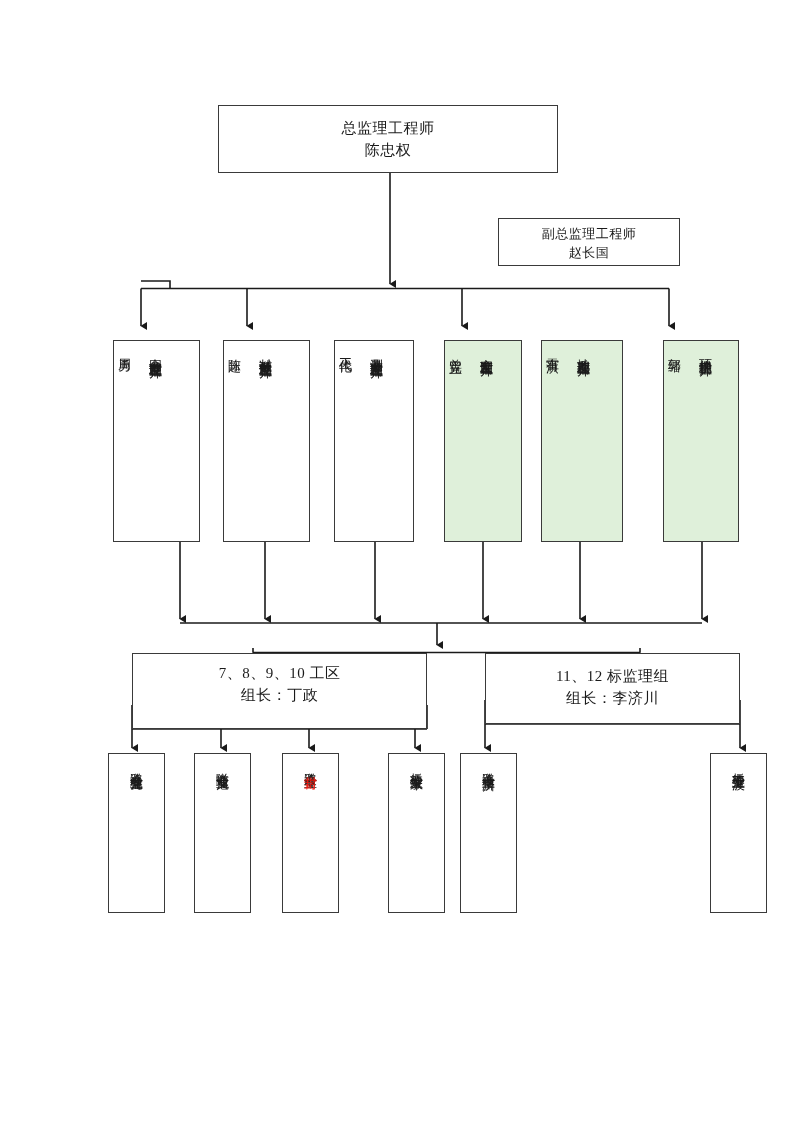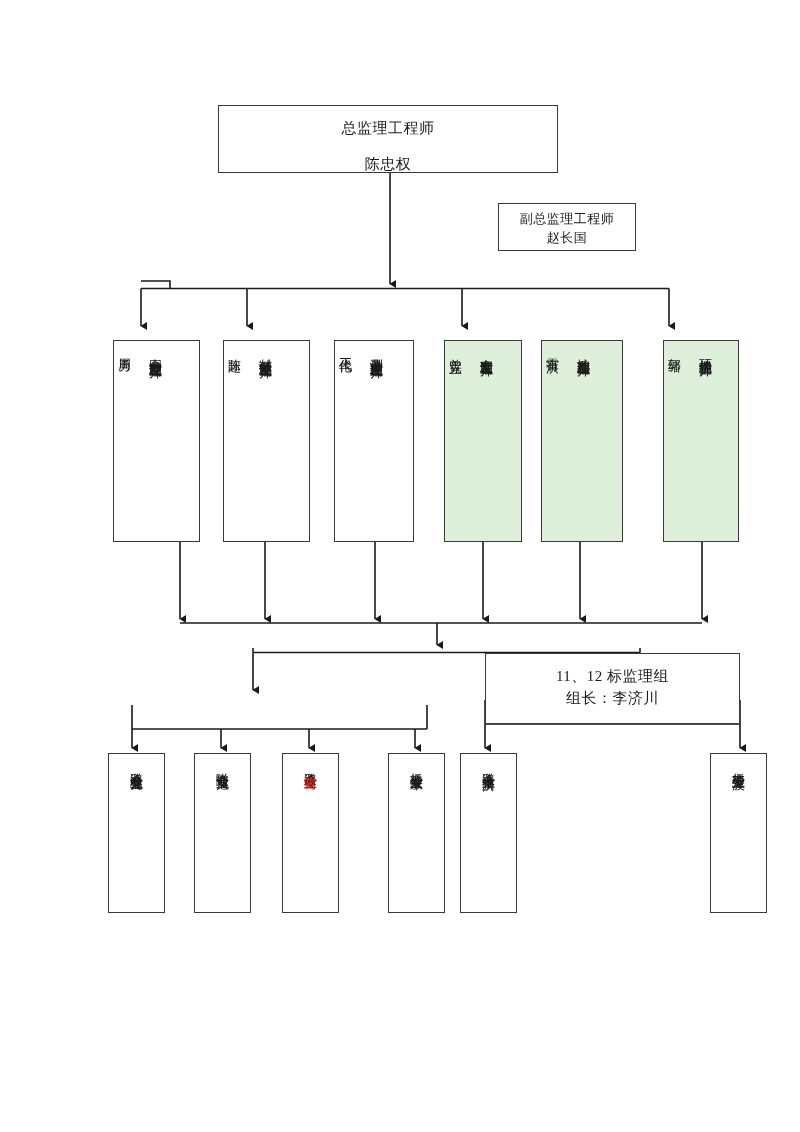--- a/index.html
+++ b/index.html
@@ -141,26 +141,26 @@
       <line x1="415" y1="729" x2="415" y2="748" marker-end="url(#arrow)"></line>
 
       <line x1="485" y1="724" x2="740" y2="724"></line>
       <line x1="485" y1="700" x2="485" y2="724"></line>
       <line x1="740" y1="700" x2="740" y2="724"></line>
       <line x1="485" y1="724" x2="485" y2="748" marker-end="url(#arrow)"></line>
       <line x1="740" y1="724" x2="740" y2="748" marker-end="url(#arrow)"></line>
     </g>
   </svg>
 
-  <div class="node hbox" style="left:218px; top:105px; width:340px; height:68px;gap:14px;">
+  <div class="node hbox" style="left:218px; top:105px; width:340px; height:68px;">
     <div class="line">总监理工程师</div>
     <div class="line">陈忠权</div>
   </div>
 
-  <div class="node hbox small" style="left:498px; top:203px; width:138px; height:48px; padding-top:6px;">
+  <div class="node hbox small" style="left:498px; top:218px; width:182px; height:48px; padding-top:6px;">
     <div class="line">副总监理工程师</div>
     <div class="line">赵长国</div>
   </div>
 
   <div class="node vbox" style="left:113px; top:340px; width:87px; height:202px;">
     <div class="vcol role">合同专业监理工程师</div>
     <div class="vcol person">周勇</div>
   </div>
 
   <div class="node vbox" style="left:223px; top:340px; width:87px; height:202px;">
@@ -181,20 +181,24 @@
   <div class="node vbox green" style="left:541px; top:340px; width:82px; height:202px;">
     <div class="vcol role">地质监理工程师</div>
     <div class="vcol person">雷有洪</div>
   </div>
 
   <div class="node vbox green" style="left:663px; top:340px; width:76px; height:202px;">
     <div class="vcol role">环境保护工程师</div>
     <div class="vcol person">郭绪</div>
   </div>
 
+  <div class="node hbox" style="left:132px; top:653px; width:295px; height:76px; padding-top:9px;">
+    <div class="line">7、8、9、10 工区</div>
+    <div class="line">组长：丁政</div>
+  </div>
 
   <div class="node hbox" style="left:485px; top:653px; width:255px; height:71px; ">
     <div class="line">11、12 标监理组</div>
     <div class="line">组长：李济川</div>
   </div>
 
   <div class="node vbox lower" style="left:108px; top:753px; width:57px; height:160px;">
     <div class="stackcol"><span>道路专业</span><span>曾元猛</span></div>
   </div>
 

